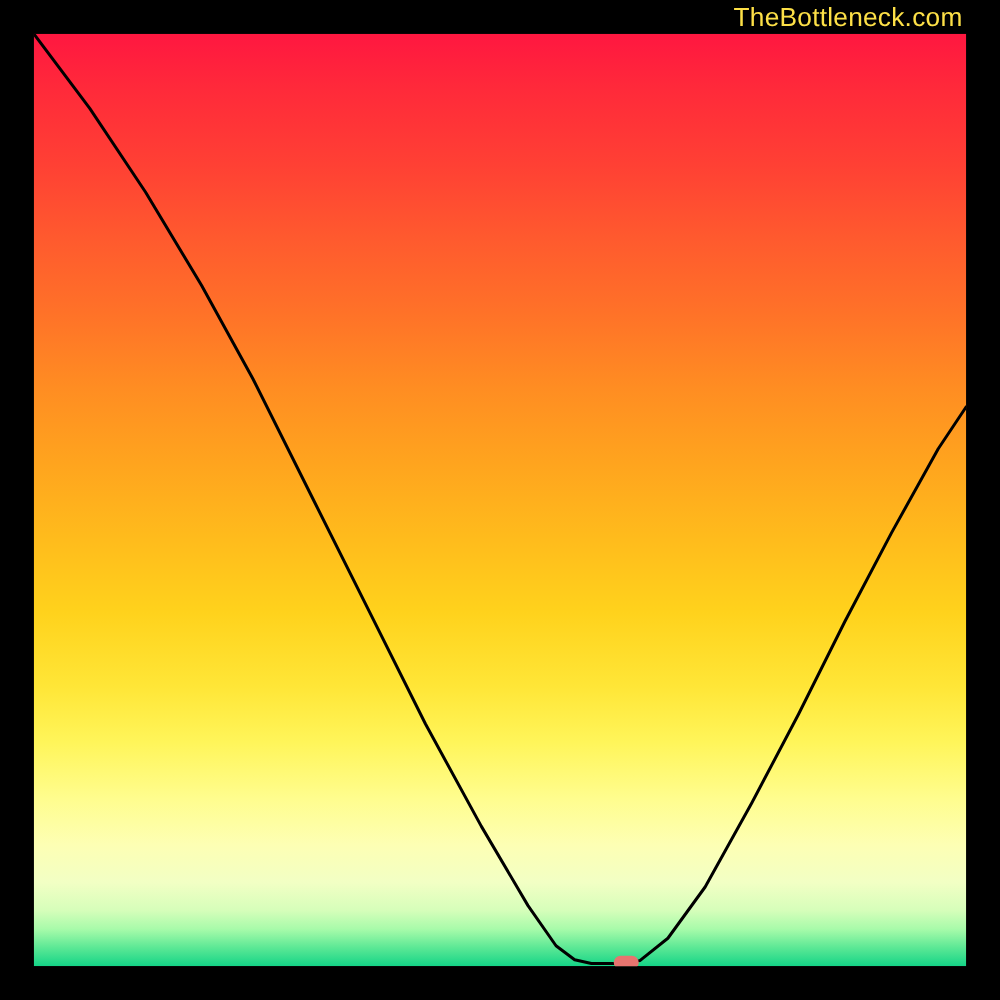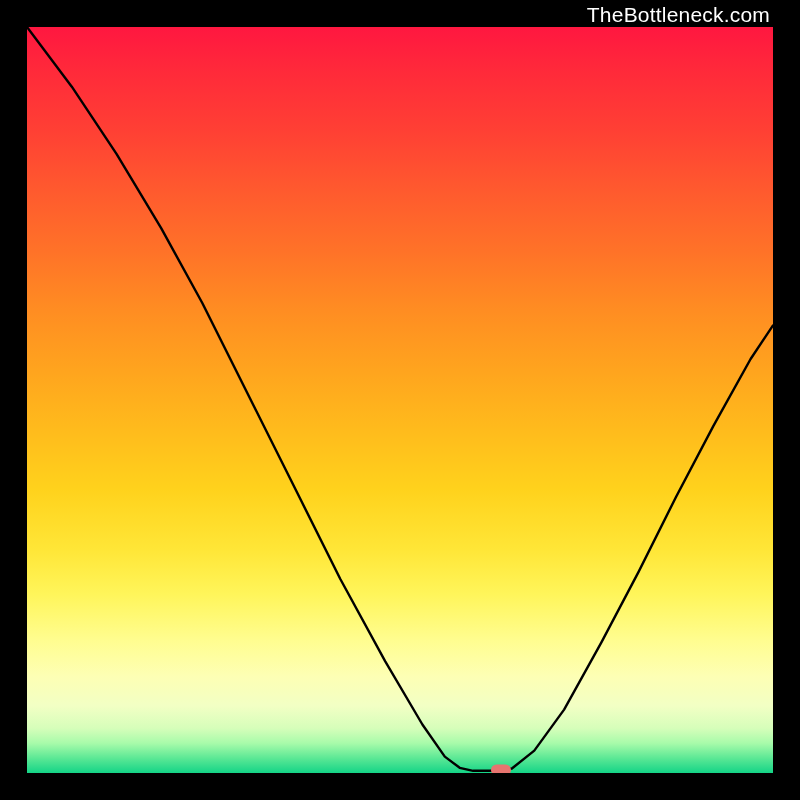--- a/index.html
+++ b/index.html
@@ -20,21 +20,21 @@
           #fff55a 76%,
           #fffd8e 82%,
           #fdffb4 87%,
           #f2ffc4 91%,
           #d6feba 94%,
           #a8fbaa 96%,
           #5ce895 98%,
           #14d487 100%)}
   .curve{position:absolute;left:0;top:0;width:100%;height:100%}
   .marker{position:absolute;width:20px;height:11px;border-radius:6px;background:#e7746f;transform:translate(-50%,-50%)}
-  .wm{position:absolute;top:3px;right:30px;color:#ffffff;font-size:21px;font-weight:500;letter-spacing:.2px}
+  .wm{position:absolute;top:3px;right:30px;color:#fde047;font-size:21px;font-weight:500;letter-spacing:.2px}
 </style>
 </head>
 <body>
 
 <div class="frame">
   <div class="plot">
     <div class="grad"></div>
     <svg class="curve" viewBox="0 0 746 746" preserveAspectRatio="none">
       <path id="curve-path" d="M0.0 0.0 L44.8 59.7 L89.5 126.8 L134.3 201.4 L175.3 276.0 L223.8 373.0 L268.6 462.5 L313.3 552.0 L358.1 634.1 L395.4 697.5 L417.8 729.6 L432.7 740.8 L446.1 743.8 L470.0 743.8 L484.9 741.5 L507.3 723.6 L537.1 682.6 L574.4 615.4 L611.7 544.6 L649.0 470.0 L686.3 399.1 L723.6 332.0 L746.0 298.4 " fill="none" stroke="#000" stroke-width="2.4" stroke-linejoin="round" stroke-linecap="round"></path>
     </svg>

